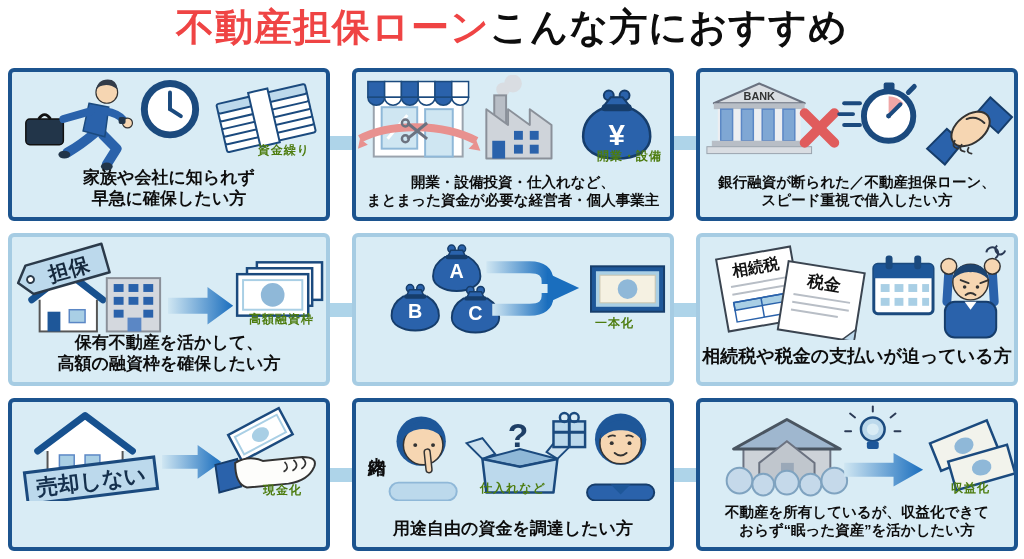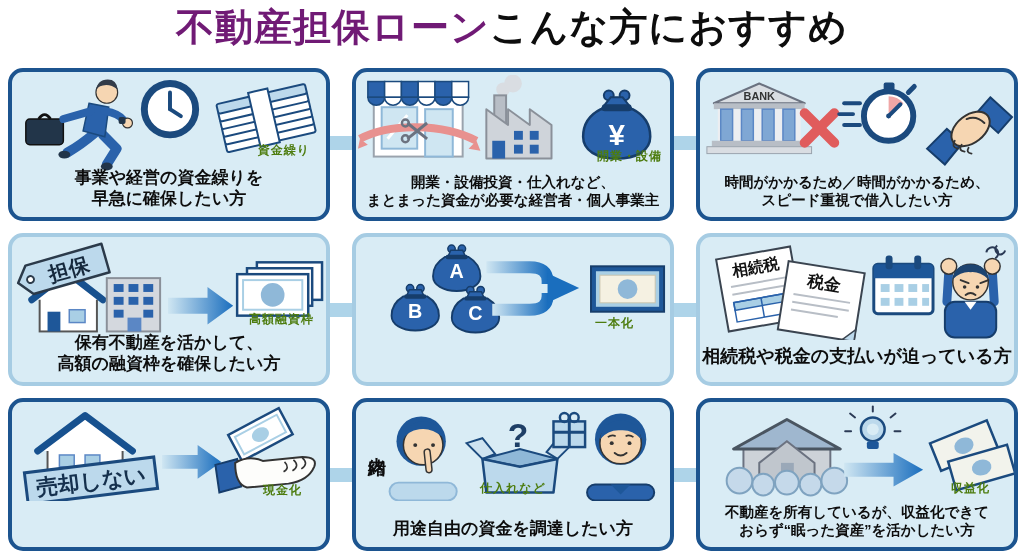--- a/index.html
+++ b/index.html
@@ -4,25 +4,25 @@
 <style>
   html,body{margin:0;padding:0;}
   body{
     width:1024px;height:559px;position:relative;background:#ffffff;
     font-family:"Liberation Sans","DejaVu Sans",sans-serif;overflow:hidden;
   }
   .title{
     position:absolute;top:2px;left:0;width:100%;text-align:center;
     font-size:38px;font-weight:900;color:#0d0d0d;letter-spacing:1px;white-space:nowrap;
   }
-  .title .hl{color:#701a75;}
+  .title .hl{color:#ef4444;}
   .conn{position:absolute;height:14px;width:30px;background:#aed4e9;z-index:0;}
   .card{
     position:absolute;width:322px;height:153px;background:#d9ecf5;
-    border:4px solid #1c548f;border-radius:15px;box-sizing:border-box;z-index:1;
+    border:4px solid #1c548f;border-radius:6px;box-sizing:border-box;z-index:1;
   }
   .card.lite{border-color:#a6cce3;}
   .card svg{position:absolute;top:3px;left:0;width:100%;}
   .badge{
     position:absolute;font-size:12px;font-weight:900;color:#4d7c0f;
     z-index:2;letter-spacing:1px;white-space:nowrap;
   }
   .badge.ctr{left:0;right:0;text-align:center;}
   .tlines{
     position:absolute;left:2px;right:2px;bottom:7px;text-align:center;
@@ -80,21 +80,21 @@
         <rect x="212" y="42" width="92" height="10" rx="2"></rect>
         <rect x="212" y="34" width="92" height="10" rx="2"></rect>
         <rect x="212" y="26" width="92" height="10" rx="2"></rect>
         <rect x="212" y="18" width="92" height="10" rx="2" fill="#bcd9ec"></rect>
       </g>
       <rect x="246" y="14" width="20" height="56" fill="#fff" stroke="#1b4a7e" stroke-width="2"></rect>
     </g>
   </svg>
   <div class="badge" style="top:70px;right:16px">資金繰り</div>
   <div class="tlines">
-    <div>事業や経営の資金繰りを</div>
+    <div>家族や会社に知られず</div>
     <div>早急に確保したい方</div>
   </div>
 </div>
 
 <div class="card" style="left:352px;top:68px">
   <svg viewBox="0 0 318 96" height="96">
     <g>
       <rect x="18" y="24" width="90" height="58" fill="#fff" stroke="#9aa3ad" stroke-width="2"></rect>
       <rect x="26" y="32" width="36" height="42" fill="#cfe6f2" stroke="#8fb8d8" stroke-width="2"></rect>
       <line x1="32" y1="64" x2="52" y2="40" stroke="#fff" stroke-width="3"></line>
@@ -184,21 +184,21 @@
     </g>
     <g>
       <polygon points="230,74 250,54 266,68 248,90" fill="#2a62ab" stroke="#163d6b" stroke-width="2"></polygon>
       <polygon points="294,22 316,42 302,58 280,38" fill="#2a62ab" stroke="#163d6b" stroke-width="2"></polygon>
       <ellipse cx="274" cy="54" rx="22" ry="14" transform="rotate(-38 274 54)" fill="#f6d6b2" stroke="#333" stroke-width="2"></ellipse>
       <path d="M258,66 q-4,6 3,8 M265,70 q-4,6 3,7 M272,73 q-3,5 3,6" fill="none" stroke="#333" stroke-width="1.8" stroke-linecap="round"></path>
       <path d="M270,44 q10,-4 18,4" fill="none" stroke="#333" stroke-width="2" stroke-linecap="round"></path>
     </g>
   </svg>
   <div class="tlines sm">
-    <div>時間がかかるため／時間がかかるため、</div>
+    <div>銀行融資が断られた／不動産担保ローン、</div>
     <div>スピード重視で借入したい方</div>
   </div>
 </div>
 
 <div class="card lite" style="left:8px;top:233px">
   <svg viewBox="0 0 318 96" height="96">
     <defs>
       <linearGradient id="g4" x1="0" y1="0" x2="1" y2="0">
         <stop offset="0" stop-color="#cfe6f2"></stop>
           <stop offset="1" stop-color="#1a6ebe"></stop>

